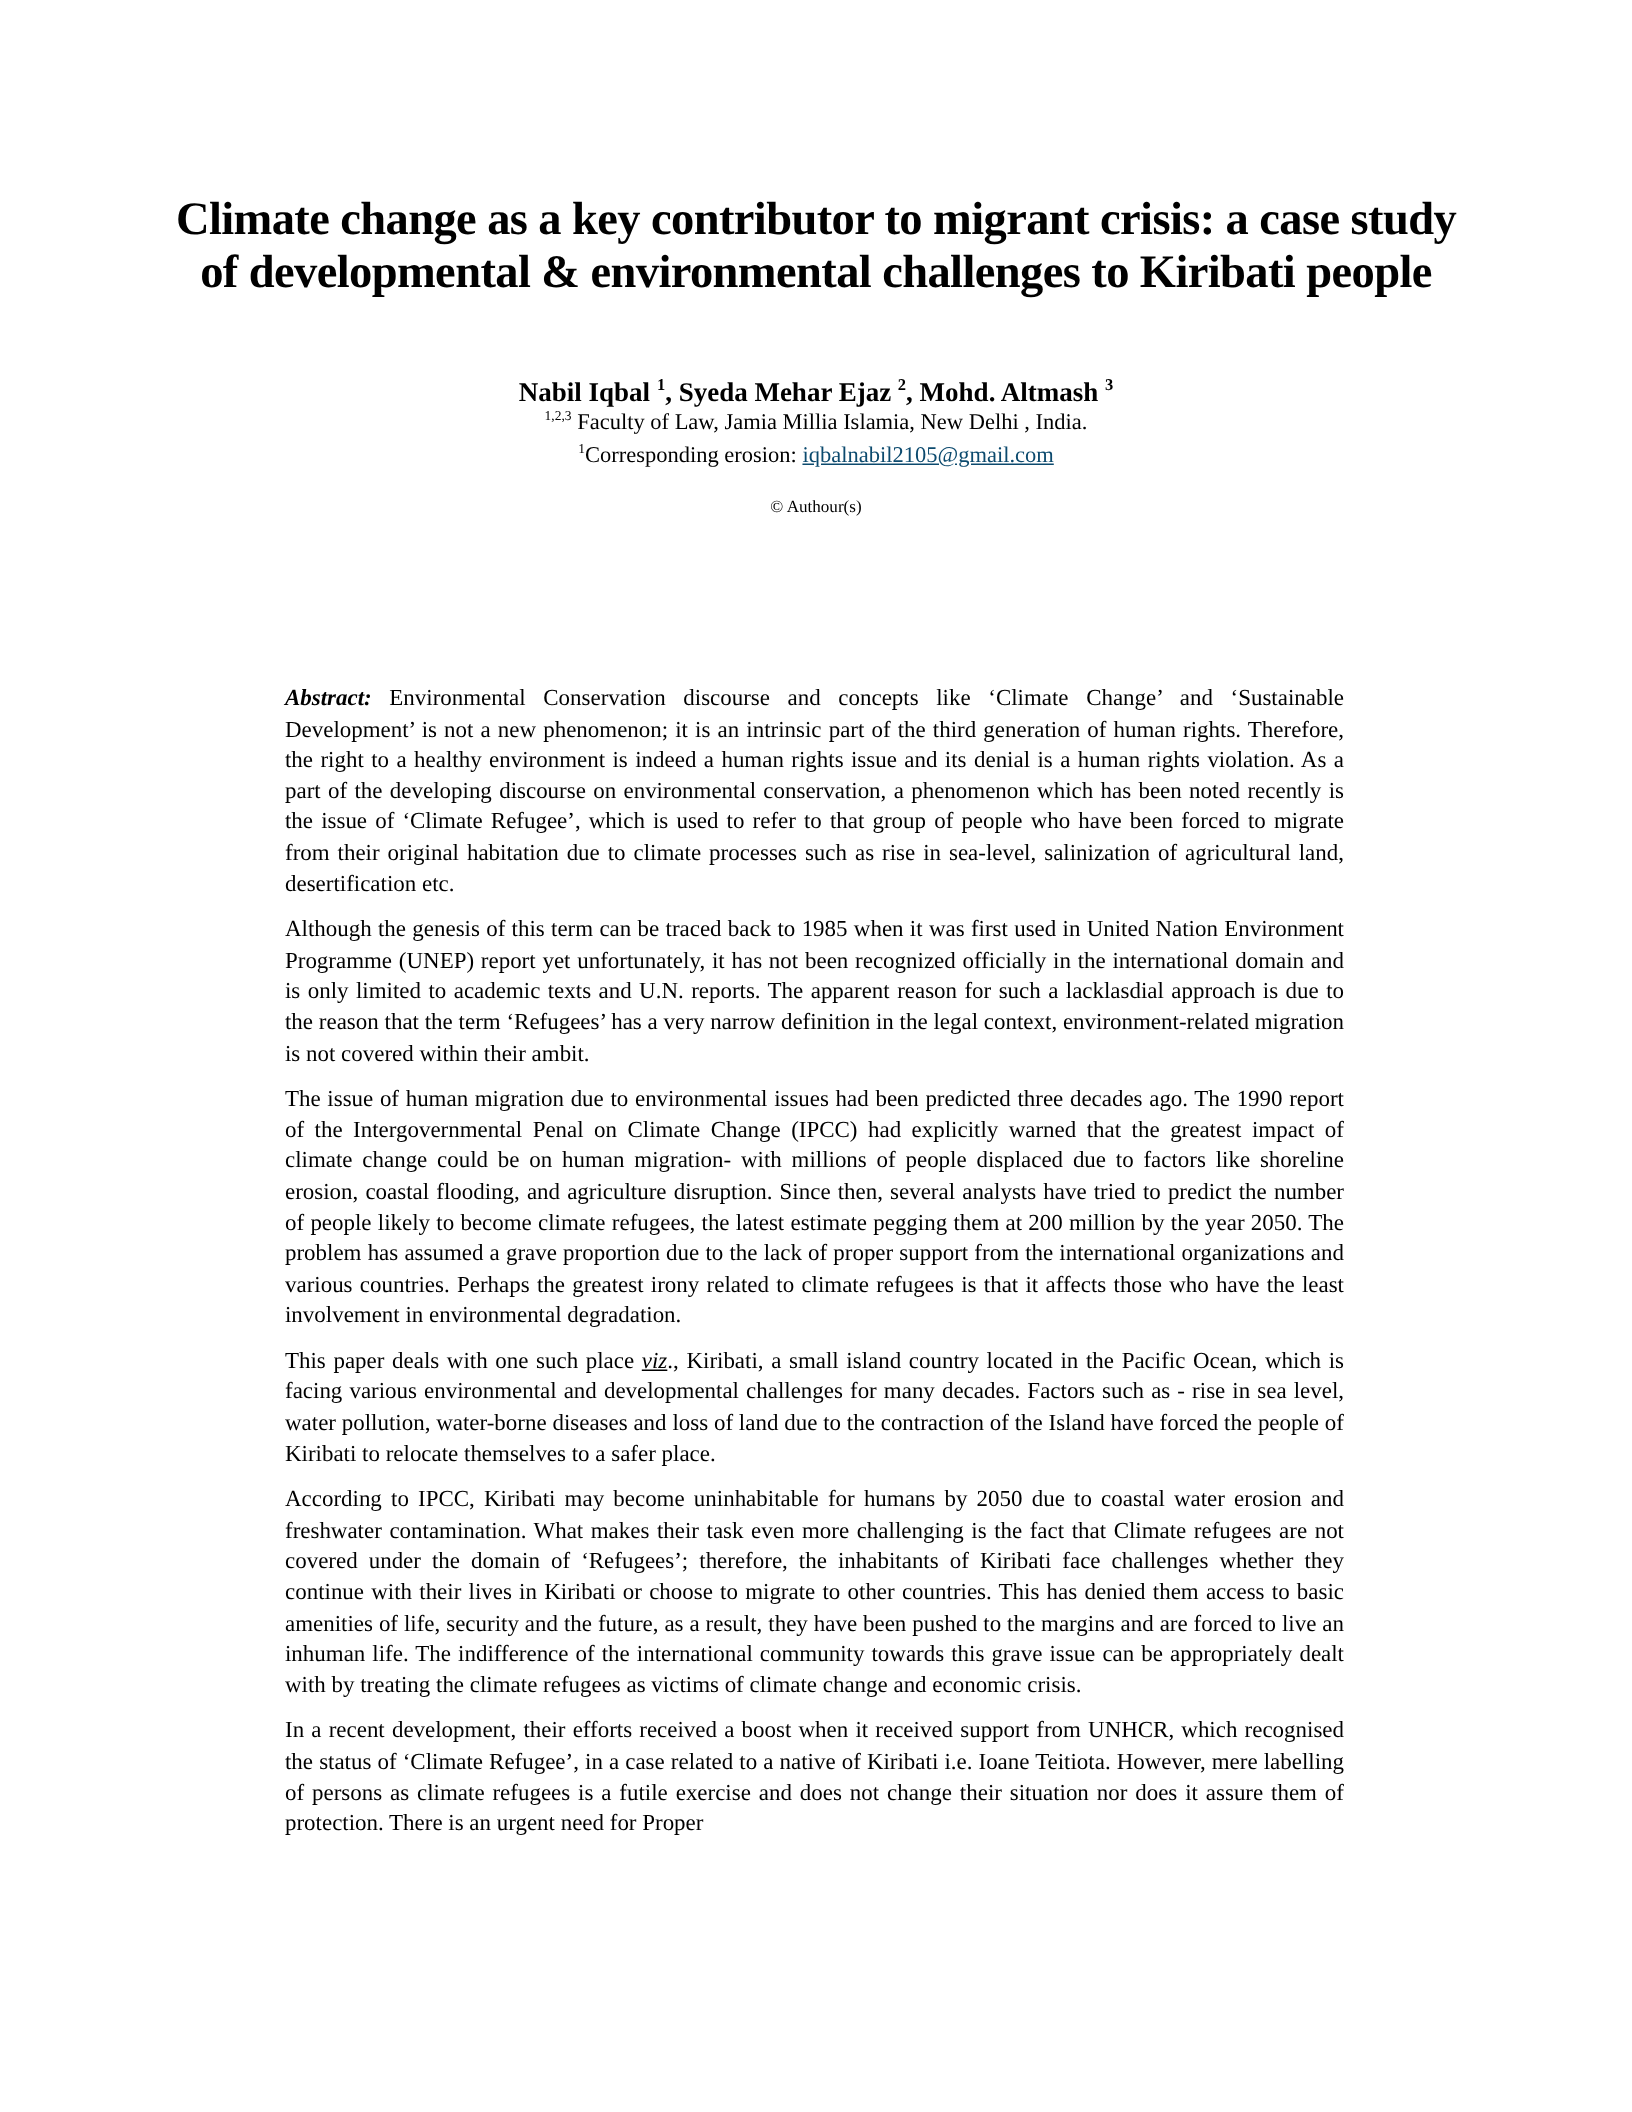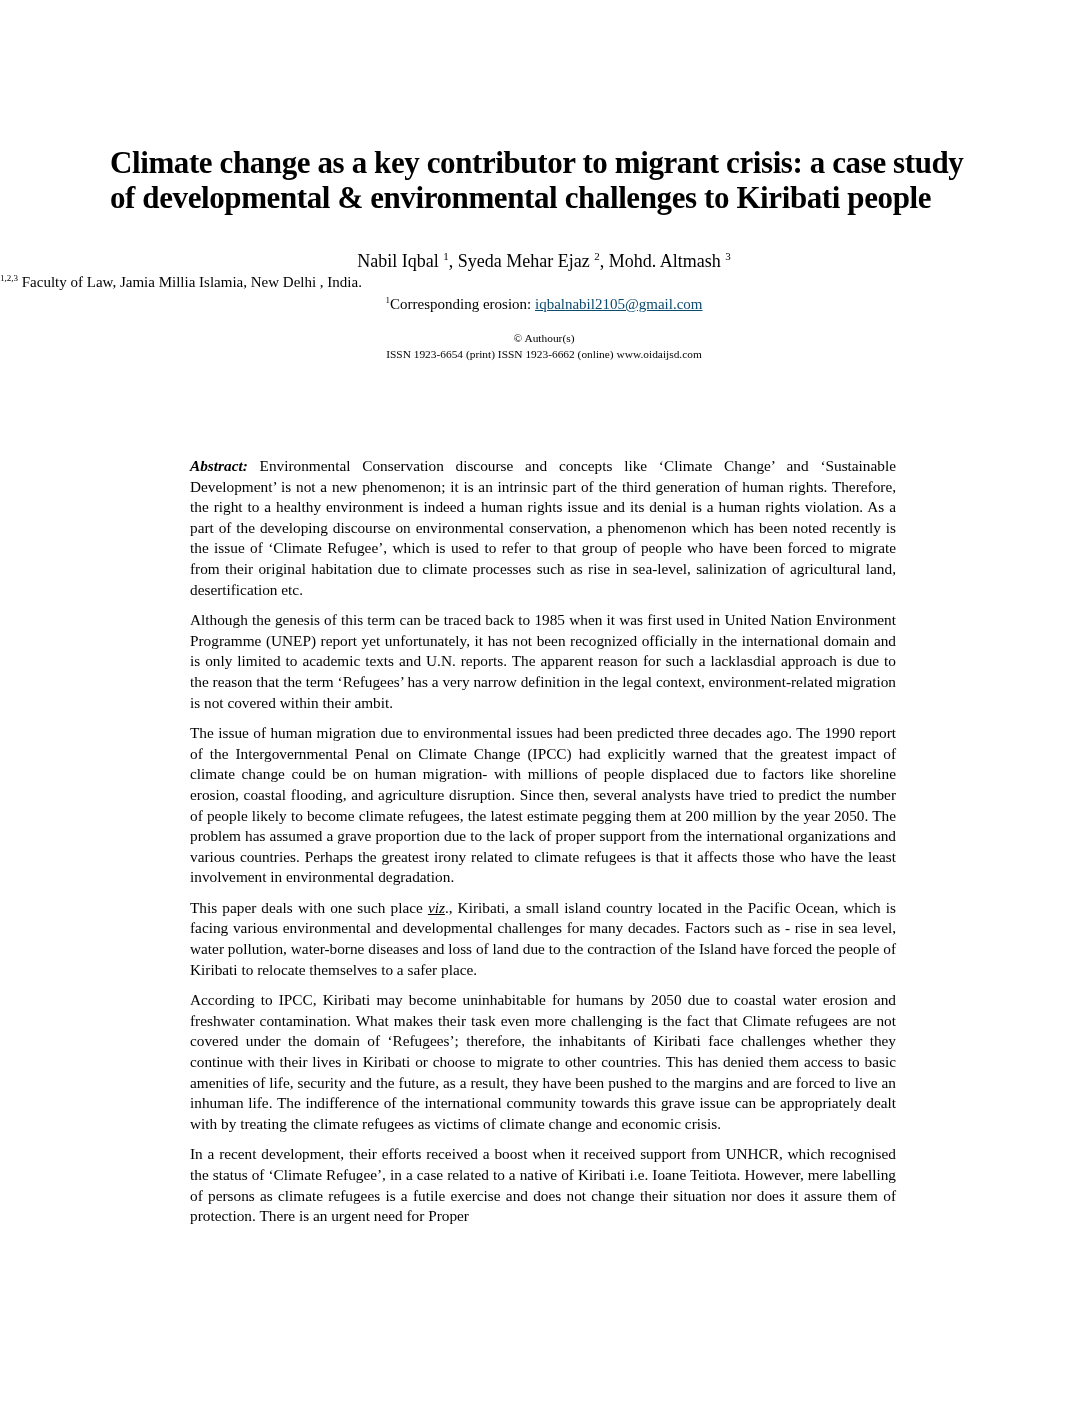--- a/index.html
+++ b/index.html
@@ -2,32 +2,31 @@
 <html><head>
 <meta charset="utf-8">
 <style>
   html, body { margin: 0; padding: 0; background: #ffffff; }
   body {
     width: 1088px; height: 1408px; overflow: hidden; position: relative;
     font-family: "Liberation Serif", "DejaVu Serif", serif; color: #000;
   }
   .title {
     position: absolute; left: 110px; width: 868px; top: 128px;
-    font-weight: bold; font-size: 31px; line-height: 35px;
+    text-align: center; font-weight: bold; font-size: 31px; line-height: 35px;
     letter-spacing: -0.4px;
-    margin-top: 17px;
   }
   .authors {
     position: absolute; left: 0; width: 1088px; top: 251px;
-    text-align: center; font-weight: normal; font-size: 18px; line-height: 20px;
+    text-align: center; font-weight: bold; font-size: 18px; line-height: 20px;
   }
   .authors sup { font-size: 11px; vertical-align: 7px; line-height: 0; }
   .affil {
     position: absolute; left: 0; width: 1088px; top: 273px;
-    text-align: left; font-size: 15px; line-height: 19px;
+    text-align: center; font-size: 15px; line-height: 19px;
   }
   .affil sup { font-size: 9px; vertical-align: 6px; line-height: 0; }
   .corr {
     position: absolute; left: 0; width: 1088px; top: 295px;
     text-align: center; font-size: 15px; line-height: 19px;
   }
   .corr sup { font-size: 9px; vertical-align: 6px; line-height: 0; }
   .corr a { color: #0c4a6e; text-decoration: underline; }
   .meta {
     position: absolute; left: 0; width: 1088px; top: 331px;
@@ -52,21 +51,20 @@
   <span>Syeda Mehar Ejaz</span>&nbsp;<sup>2</sup><span>, </span>
   <span>Mohd. Altmash</span>&nbsp;<sup>3</sup>
 </div>
 
 <div class="affil"><sup>1,2,3</sup><span> Faculty of Law, Jamia Millia Islamia, New Delhi , India.</span></div>
 
 <div class="corr"><sup>1</sup><span>Corresponding erosion: </span><a href="#">iqbalnabil2105@gmail.com</a></div>
 
 <div class="meta">
   <div>© Authour(s)</div>
-  <div>ISSN 1923-6654 (print) ISSN 1923-6662 (online) www.oidaijsd.com</div>
 </div>
 
 <div class="body-text">
   <p><span class="abstract-label">Abstract:</span><span> Environmental Conservation discourse and concepts like ‘Climate Change’ and ‘Sustainable Development’ is not a new phenomenon; it is an intrinsic part of the third generation of human rights. Therefore, the right to a healthy environment is indeed a human rights issue and its denial is a human rights violation. As a part of the developing discourse on environmental conservation, a phenomenon which has been noted recently is the issue of ‘Climate Refugee’, which is used to refer to that group of people who have been forced to migrate from their original habitation due to climate processes such as rise in sea-level, salinization of agricultural land, desertification etc.</span></p>
   <p>Although the genesis of this term can be traced back to 1985 when it was first used in United Nation Environment Programme (UNEP) report yet unfortunately, it has not been recognized officially in the international domain and is only limited to academic texts and U.N. reports. The apparent reason for such a lacklasdial approach is due to the reason that the term ‘Refugees’ has a very narrow definition in the legal context, environment-related migration is not covered within their ambit.</p>
   <p>The issue of human migration due to environmental issues had been predicted three decades ago. The 1990 report of the Intergovernmental Penal on Climate Change (IPCC) had explicitly warned that the greatest impact of climate change could be on human migration- with millions of people displaced due to factors like shoreline erosion, coastal flooding, and agriculture disruption. Since then, several analysts have tried to predict the number of people likely to become climate refugees, the latest estimate pegging them at 200 million by the year 2050. The problem has assumed a grave proportion due to the lack of proper support from the international organizations and various countries. Perhaps the greatest irony related to climate refugees is that it affects those who have the least involvement in environmental degradation.</p>
   <p><span>This paper deals with one such place </span><em>viz</em><span>., Kiribati, a small island country located in the Pacific Ocean, which is facing various environmental and developmental challenges for many decades. Factors such as - rise in sea level, water pollution, water-borne diseases and loss of land due to the contraction of the Island have forced the people of Kiribati to relocate themselves to a safer place.</span></p>
   <p>According to IPCC, Kiribati may become uninhabitable for humans by 2050 due to coastal water erosion and freshwater contamination. What makes their task even more challenging is the fact that Climate refugees are not covered under the domain of ‘Refugees’; therefore, the inhabitants of Kiribati face challenges whether they continue with their lives in Kiribati or choose to migrate to other countries. This has denied them access to basic amenities of life, security and the future, as a result, they have been pushed to the margins and are forced to live an inhuman life. The indifference of the international community towards this grave issue can be appropriately dealt with by treating the climate refugees as victims of climate change and economic crisis.</p>
   <p>In a recent development, their efforts received a boost when it received support from UNHCR, which recognised the status of ‘Climate Refugee’, in a case related to a native of Kiribati i.e. Ioane Teitiota. However, mere labelling of persons as climate refugees is a futile exercise and does not change their situation nor does it assure them of protection. There is an urgent need for Proper</p>
 </div>

